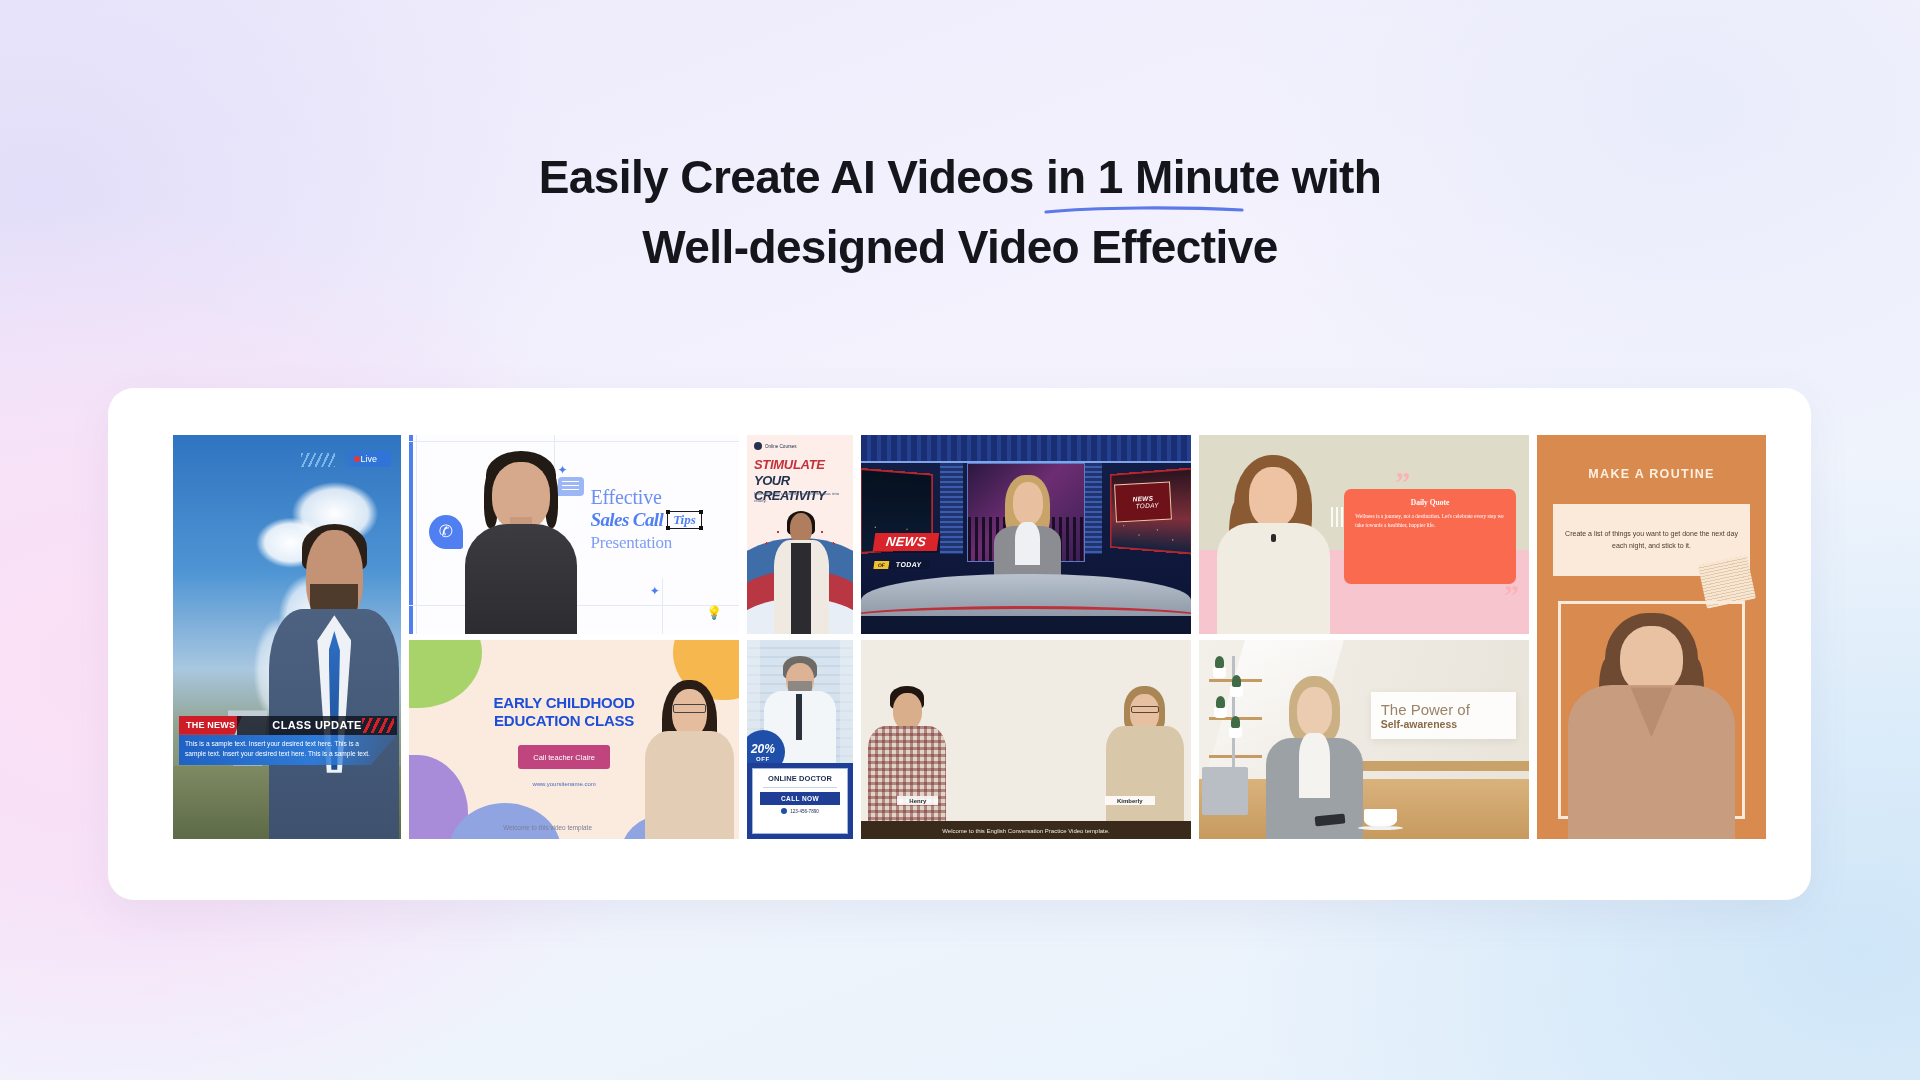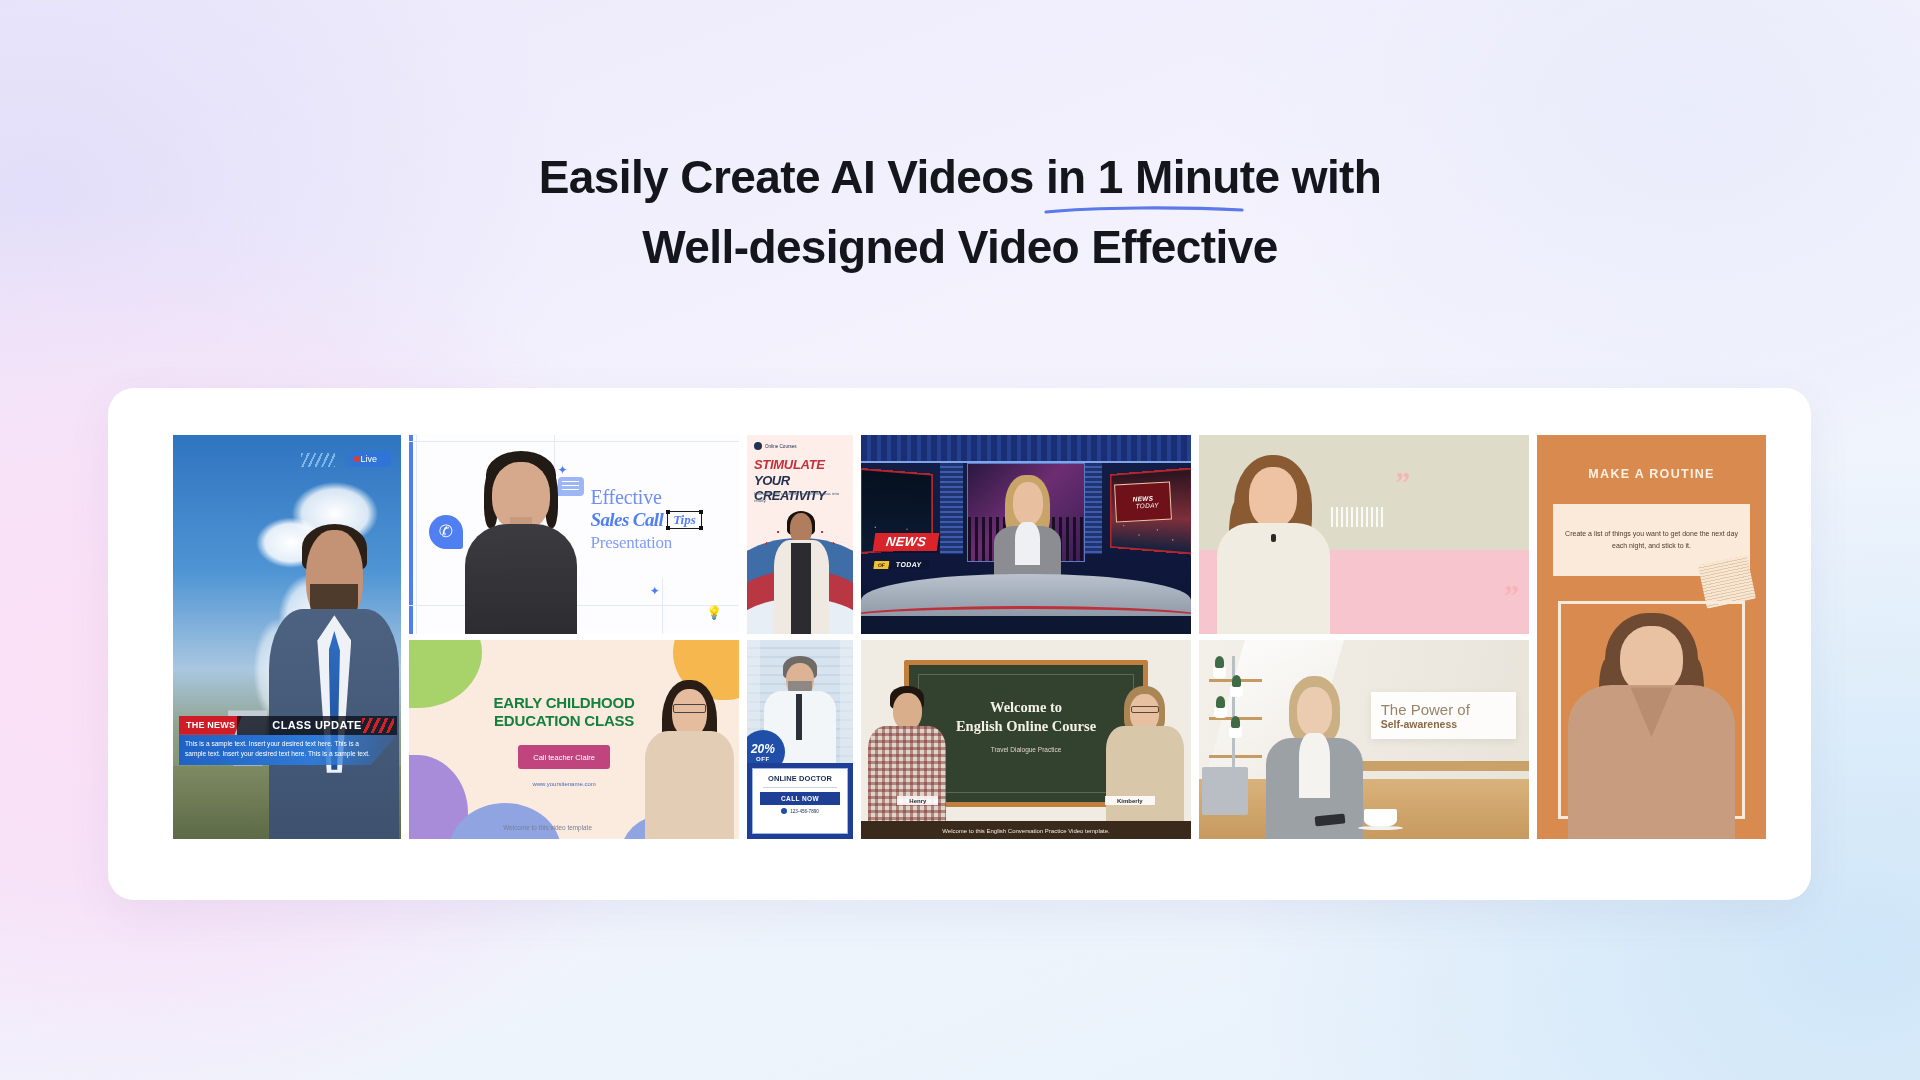--- a/index.html
+++ b/index.html
@@ -356,21 +356,21 @@
   .c-routine .woman .collar { position:absolute; left:38%; top:33%; width:24%; height:22%; background:#b88d70; clip-path:polygon(50% 100%,0 0,100% 0); }
 
   
   .c-child { background:#fbeade; }
   .c-child .blob { position:absolute; border-radius:50%; }
   .c-child .b1 { left:-14%; top:-18%; width:36%; height:52%; background:#a8d36a; border-radius:50% 50% 58% 42%; }
   .c-child .b2 { right:-8%; top:-16%; width:28%; height:46%; background:#f6b74e; border-radius:52% 48% 44% 56%; }
   .c-child .b3 { left:-16%; bottom:-22%; width:34%; height:64%; background:#a88bd9; border-radius:52% 48% 46% 54%; }
   .c-child .b4 { left:12%; bottom:-30%; width:34%; height:48%; background:#8fa4e0; border-radius:50%; }
   .c-child .b5 { right:10%; bottom:-30%; width:26%; height:42%; background:#8fa4e0; border-radius:50%; }
-  .c-child .t1 { position:absolute; left:20%; top:27%; width:54%; text-align:center; font-size:15px; font-weight:800; color:#15803d; letter-spacing:-.2px; line-height:1.25; }
+  .c-child .t1 { position:absolute; left:20%; top:27%; width:54%; text-align:center; font-size:15px; font-weight:800; color:#1d4ed8; letter-spacing:-.2px; line-height:1.25; }
   .c-child .pill {
     position:absolute; left:33%; top:53%; width:28%; height:12%;
     background:#c0457f; border-radius:3px; color:#fff;
     display:flex; align-items:center; justify-content:center; font-size:7.5px;
   }
   .c-child .url { position:absolute; left:25%; top:71%; width:44%; text-align:center; font-size:6px; color:#4e6ac0; }
   .c-child .bottom { position:absolute; left:12%; right:28%; bottom:4%; text-align:center; font-size:6.4px; color:#7a7f98; }
   .c-child .woman { position:absolute; right:2%; bottom:0; width:26%; height:80%; }
   .c-child .woman .hair { position:absolute; left:18%; top:0; width:64%; height:54%; background:#2a1d16; border-radius:46% 46% 32% 32%; }
   .c-child .woman .head { position:absolute; left:30%; top:6%; width:40%; height:30%; background:#e5bd9e; border-radius:46%; }
@@ -624,20 +624,24 @@
     <div class="card c-quote">
       <div class="woman">
         <div class="hair"></div>
           <div class="head"></div>
         <div class="hairfall"></div>
           <div class="dress"></div>
           <div class="mic"></div>
       </div>
       <div class="dots"></div>
       <div class="qm open">”</div>
+      <div class="box">
+        <h4>Daily Quote</h4>
+        <p>Wellness is a journey, not a destination. Let's celebrate every step we take towards a healthier, happier life.</p>
+      </div>
       <div class="qm close">”</div>
     </div>
 
     <div class="card tall c-routine">
       <div class="h">MAKE A ROUTINE</div>
       <div class="note">
         <p>Create a list of things you want to get done the next day each night, and stick to it.</p>
       </div>
       <div class="paper"></div>
       <div class="frame"></div>
@@ -692,28 +696,20 @@
           <div class="cta">CALL NOW</div>
           <div class="tel">
             <span class="ic"></span>
             <span>123-456-7890</span>
           </div>
         </div>
       </div>
     </div>
 
     <div class="card c-eng">
-      <div class="board">
-        <div class="inner"></div>
-        <h3>
-          <span>Welcome to</span><br>
-          <span>English Online Course</span>
-        </h3>
-        <p>Travel Dialogue Practice</p>
-      </div>
       <div class="man">
         <div class="hair"></div>
           <div class="head"></div>
           <div class="shirt"></div>
       </div>
       <div class="woman">
         <div class="hair"></div>
           <div class="head"></div>
           <div class="glass"></div>
           <div class="shirt"></div>

